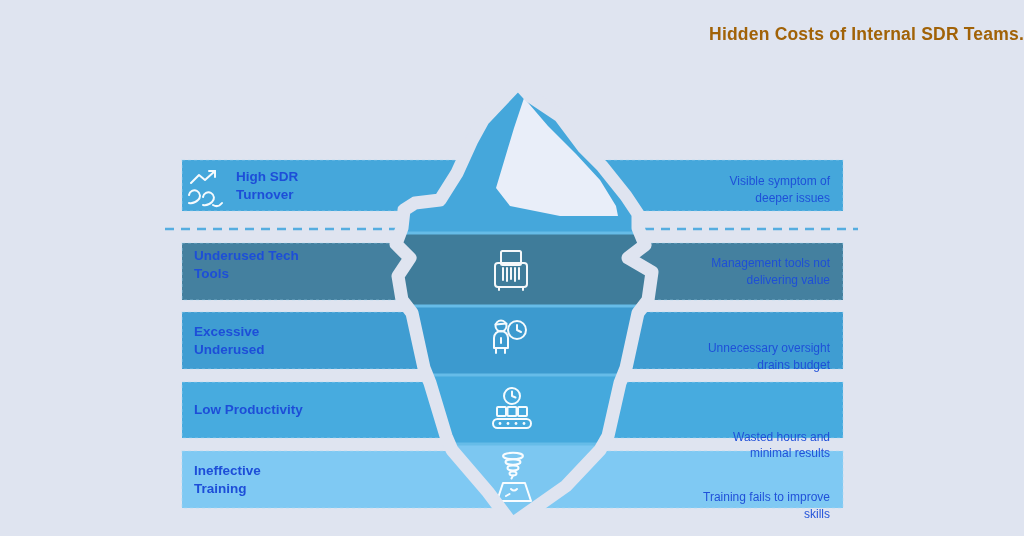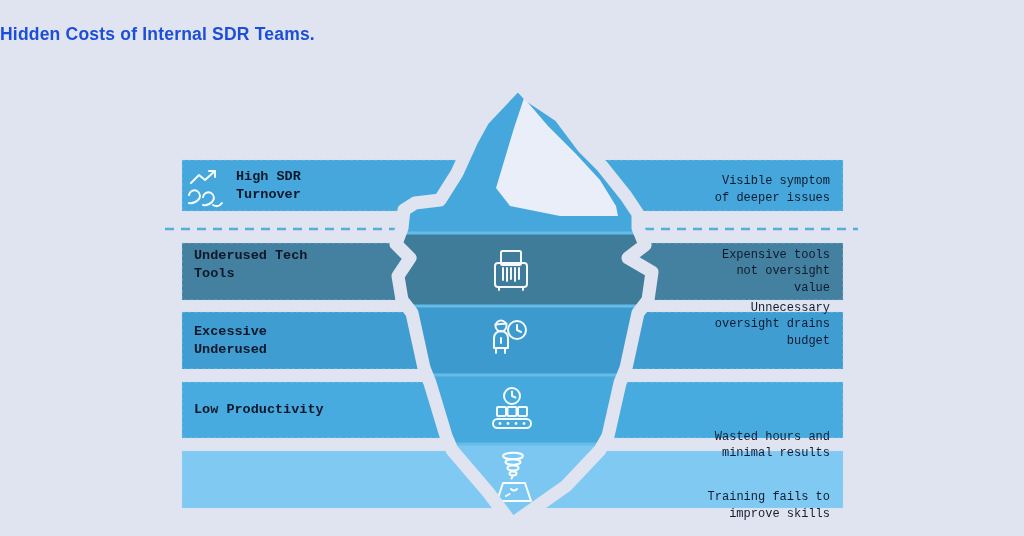--- a/index.html
+++ b/index.html
@@ -5,28 +5,28 @@
   html,body{margin:0;padding:0;}
   body{
     width:1024px;height:536px;
     background:#dfe4f0;
     font-family:"Liberation Sans", sans-serif;
     overflow:hidden;
   }
   .canvas{position:relative;width:1024px;height:536px;background:#dfe4f0;}
   .title{
     position:absolute;top:24px;left:0;width:1024px;
-    text-align:left;
-    font-size:17.5px;font-weight:bold;color:#1d4ed8;
+    text-align:right;
+    font-size:17.5px;font-weight:bold;color:#a16207;
     letter-spacing:.2px;
   }
   svg.graphic{position:absolute;left:0;top:0;}
   .lbl{
     position:absolute;display:flex;align-items:center;
-    color:#0f172a;pointer-events:none;font-family:Liberation Mono, monospace;
+    color:#1d4ed8;pointer-events:none;
   }
   .lbl.left{font-weight:bold;font-size:13.5px;line-height:1.3;}
   .lbl.right{justify-content:flex-end;text-align:right;font-size:12px;line-height:1.35;opacity:.97;}
   .icon-stroke{stroke:#ffffff;stroke-width:2;fill:none;stroke-linecap:round;stroke-linejoin:round;opacity:.95;}
 </style>
 </head>
 <body>
 
 <div class="canvas">
 
@@ -122,20 +122,21 @@
       <path d="M-21,7 a5.5,5.5 0 1 1 9,5 q-4,4 -9,3"></path>
       <path d="M-7,9 a5.5,5.5 0 1 1 9,5 q-4,4 -9,3"></path>
       <path d="M3,17 q5,3 9,-2"></path>
     </g>
   </svg>
 
   <div class="lbl left" style="left:236px;top:160px;height:51px;width:100px;">High SDR Turnover</div>
   <div class="lbl left" style="left:194px;top:243px;height:44px;width:130px;">Underused Tech Tools</div>
   <div class="lbl left" style="left:194px;top:312px;height:57px;width:120px;">Excessive Underused</div>
   <div class="lbl left" style="left:194px;top:382px;height:56px;width:180px;">Low Productivity</div>
+  <div class="lbl left" style="left:194px;top:451px;height:57px;width:110px;">Ineffective Training</div>
 
   <div class="lbl right" style="right:194px;top:160px;height:59px;width:125px;">Visible symptom of deeper issues</div>
-  <div class="lbl right" style="right:194px;top:243px;height:57px;width:130px;">Expensive tools not oversight value</div>
-  <div class="lbl right" style="right:194px;top:296px;height:57px;width:150px;">Unnecessary oversight drains budget</div>
+  <div class="lbl right" style="right:194px;top:243px;height:57px;width:130px;">Management tools not delivering value</div>
+  <div class="lbl right" style="right:194px;top:328px;height:57px;width:150px;">Unnecessary oversight drains budget</div>
   <div class="lbl right" style="right:194px;top:382px;height:56px;width:118px;margin-top:35px;">Wasted hours and minimal results</div>
   <div class="lbl right" style="right:194px;top:477px;height:57px;width:142px;">Training fails to improve skills</div>
 
 </div>
 
 </body></html>

